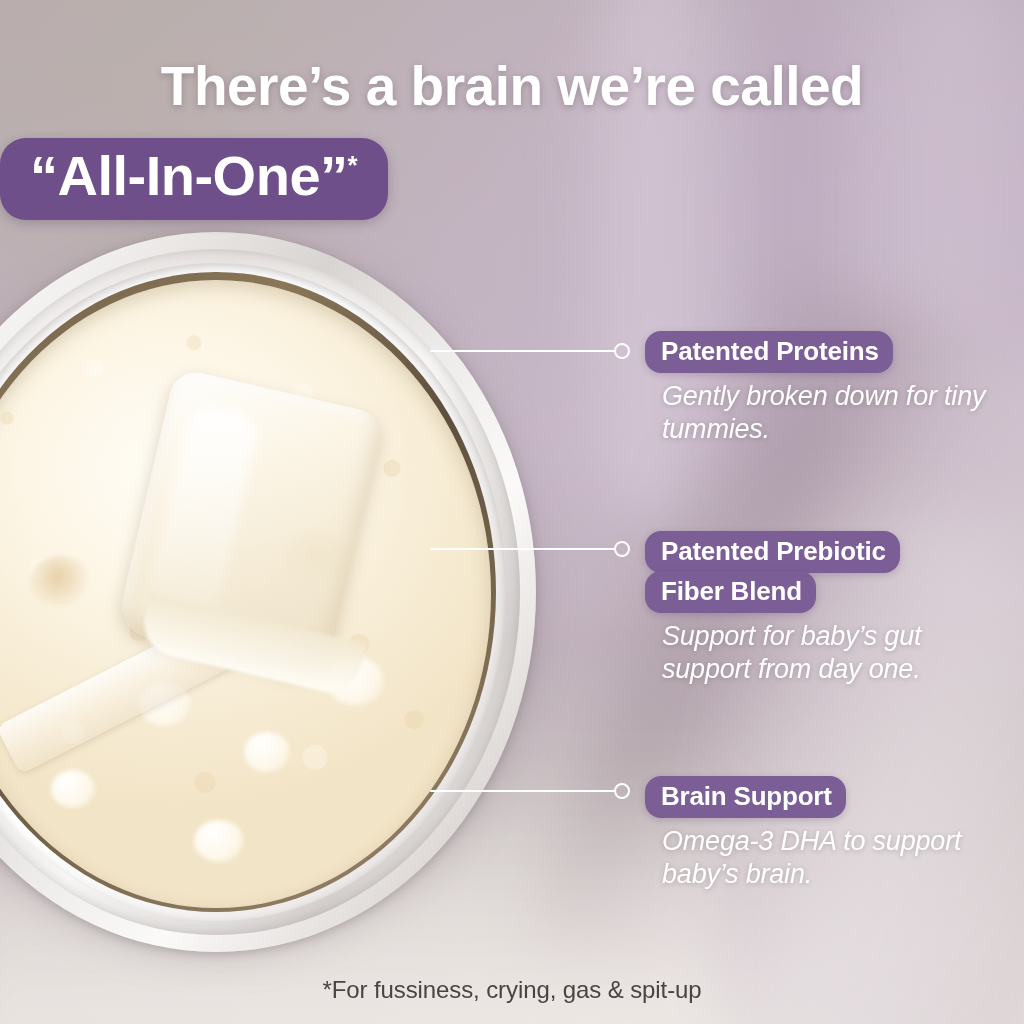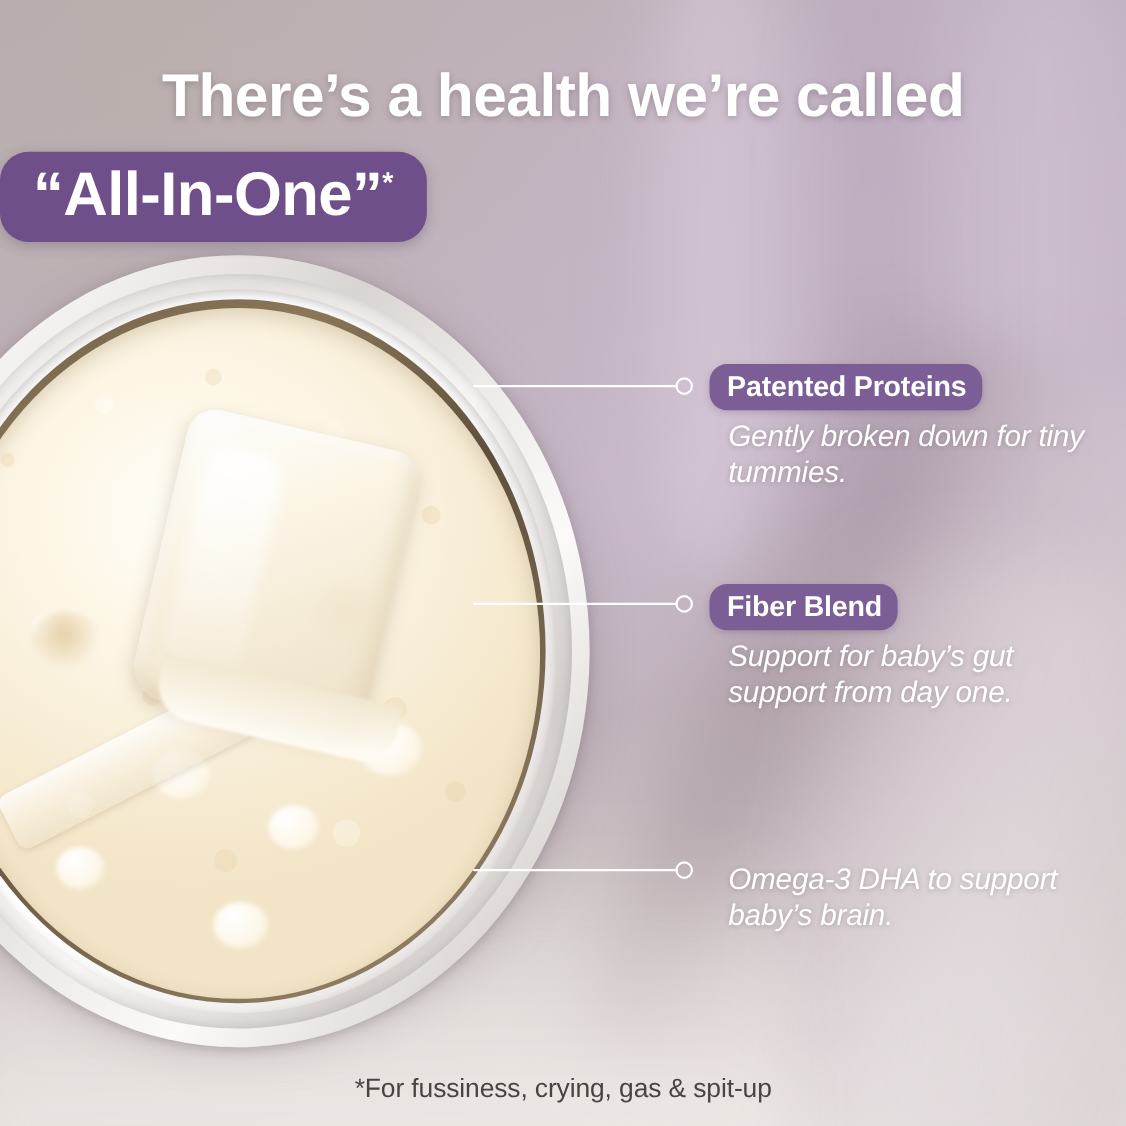--- a/index.html
+++ b/index.html
@@ -199,21 +199,21 @@
       <div class="clump lightc" style="left:46%;top:86%;width:50px;height:42px;"></div>
       <div class="clump darkc" style="left:62%;top:40%;width:70px;height:56px;"></div>
       <div class="clump darkc" style="left:16%;top:44%;width:64px;height:52px;"></div>
       <div class="scoop-handle"></div>
       <div class="scoop-cup"></div>
       <div class="scoop-gloss"></div>
       <div class="scoop-lip"></div>
     </div>
   </div>
 
-  <div class="headline">There’s a health we’re called</div>
+  <div class="headline">There’s a brain we’re called</div>
 
   <div class="title-pill-wrap">
     <span class="title-pill"><span class="tp-text">“All-In-One”</span><span class="tp-star">*</span></span>
   </div>
 
   <div class="leader" style="left:430px;top:341px;width:200px;">
     <div class="ln" style="width:186px;"></div>
     <div class="dot" style="left:184px;"></div>
   </div>
   <div class="leader" style="left:430px;top:539px;width:200px;">
@@ -227,26 +227,28 @@
 
   <div class="feature" style="top:331px;">
     <div class="pill-lines">
       <div class="pill-line">Patented Proteins</div>
     </div>
     <div class="feature-desc">Gently broken down for tiny tummies.</div>
   </div>
 
   <div class="feature" style="top:531px;">
     <div class="pill-lines">
+      <div class="pill-line">Patented Prebiotic</div>
       <div class="pill-line">Fiber Blend</div>
     </div>
     <div class="feature-desc">Support for baby’s gut support from day one.</div>
   </div>
 
   <div class="feature" style="top:776px;">
     <div class="pill-lines">
+      <div class="pill-line">Brain Support</div>
     </div>
     <div class="feature-desc">Omega-3 DHA to support baby’s brain.</div>
   </div>
 
   <div class="footnote">*For fussiness, crying, gas &amp; spit-up</div>
 
 </div>
 
 </body></html>

